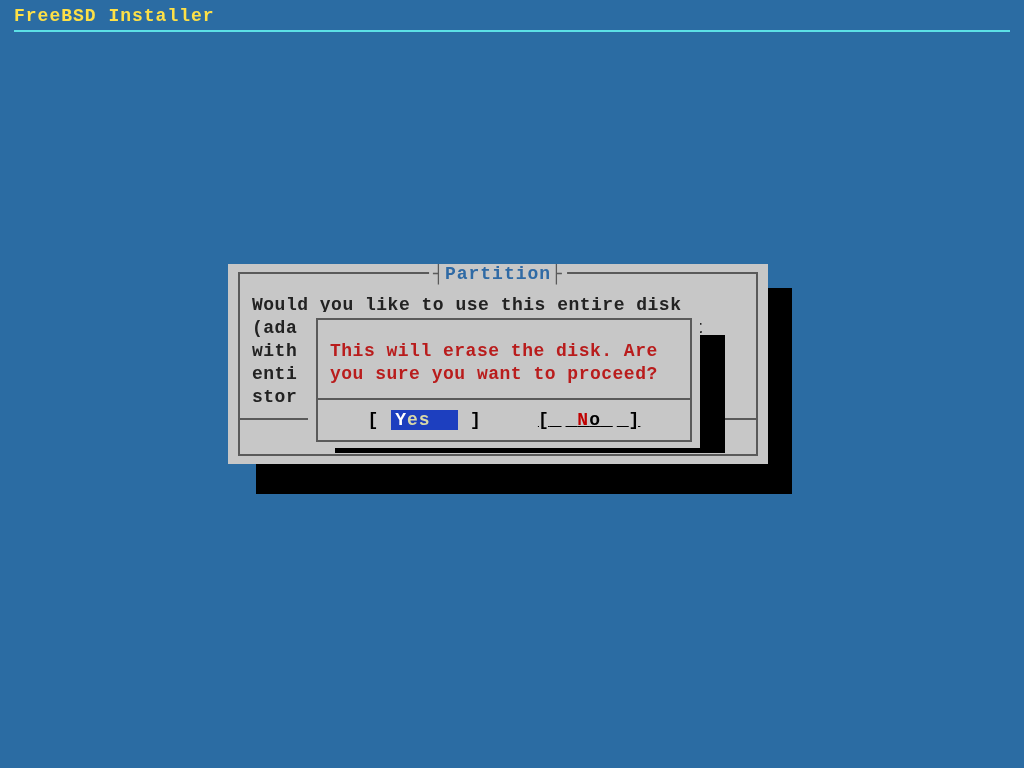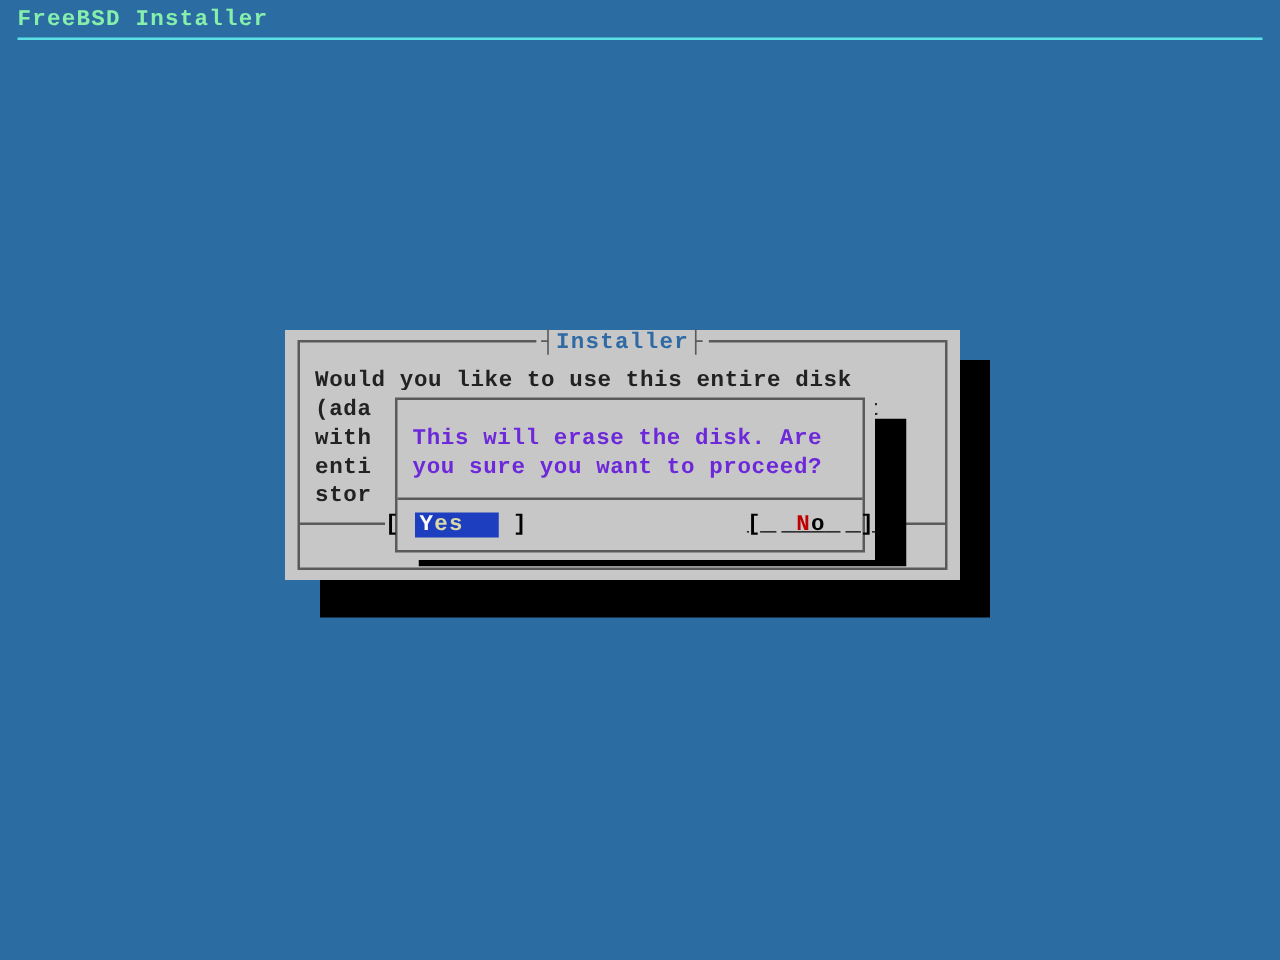--- a/index.html
+++ b/index.html
@@ -8,21 +8,21 @@
       height: 768px;
       background: #2b6ca3;
       font-family: "Courier New", monospace;
       font-size: 18px;
       font-weight: bold;
       overflow: hidden;
       position: relative;
       color: #000;
     }
     .header {
-      color: #86efac;
+      color: #fde047;
       padding: 6px 14px 4px 14px;
       letter-spacing: 1px;
     }
     .header-rule {
       border: none;
       border-top: 2px solid #5ce0e6;
       margin: 0 14px;
     }
     .shadow1 {
       position: absolute;
@@ -97,31 +97,31 @@
       position: absolute;
       left: 10px; right: 10px;
       top: 86px;
       border-top: 2px solid #5a5a5a;
     }
     .dialog2-text {
       position: absolute;
       left: 22px;
       top: 28px;
       right: 18px;
-      color: #6d28d9;
+      color: #b91c1c;
       white-space: pre;
       line-height: 23px;
       letter-spacing: 0.5px;
     }
     .buttons {
       position: absolute;
       left: 0; right: 0;
       bottom: 18px;
       display: flex;
-      justify-content: space-between;
+      justify-content: center;
       gap: 56px;
     }
     .btn-yes {
       color: #000;
       letter-spacing: 1px;
     }
     .btn-yes .inner {
       background: #1d3fbf;
       color: #d9d9a8;
       padding: 0 4px;
@@ -139,21 +139,21 @@
 <body>
 
 <div class="header">FreeBSD Installer</div>
 <hr class="header-rule">
 
 <div class="shadow1"></div>
 
 <div class="dialog1">
   <div class="outer"></div>
   <div class="title-cut">
-    <span class="pipe">┤</span><span>Installer</span><span class="pipe">├</span>
+    <span class="pipe">┤</span><span>Partition</span><span class="pipe">├</span>
   </div>
   <div class="dialog1-text">Would you like to use this entire disk
 (ada                                  it
 with                                   
 enti                                  ly
 stor</div>
   <div class="inner-sep"></div>
 </div>
 
 <div class="shadow2"></div>

